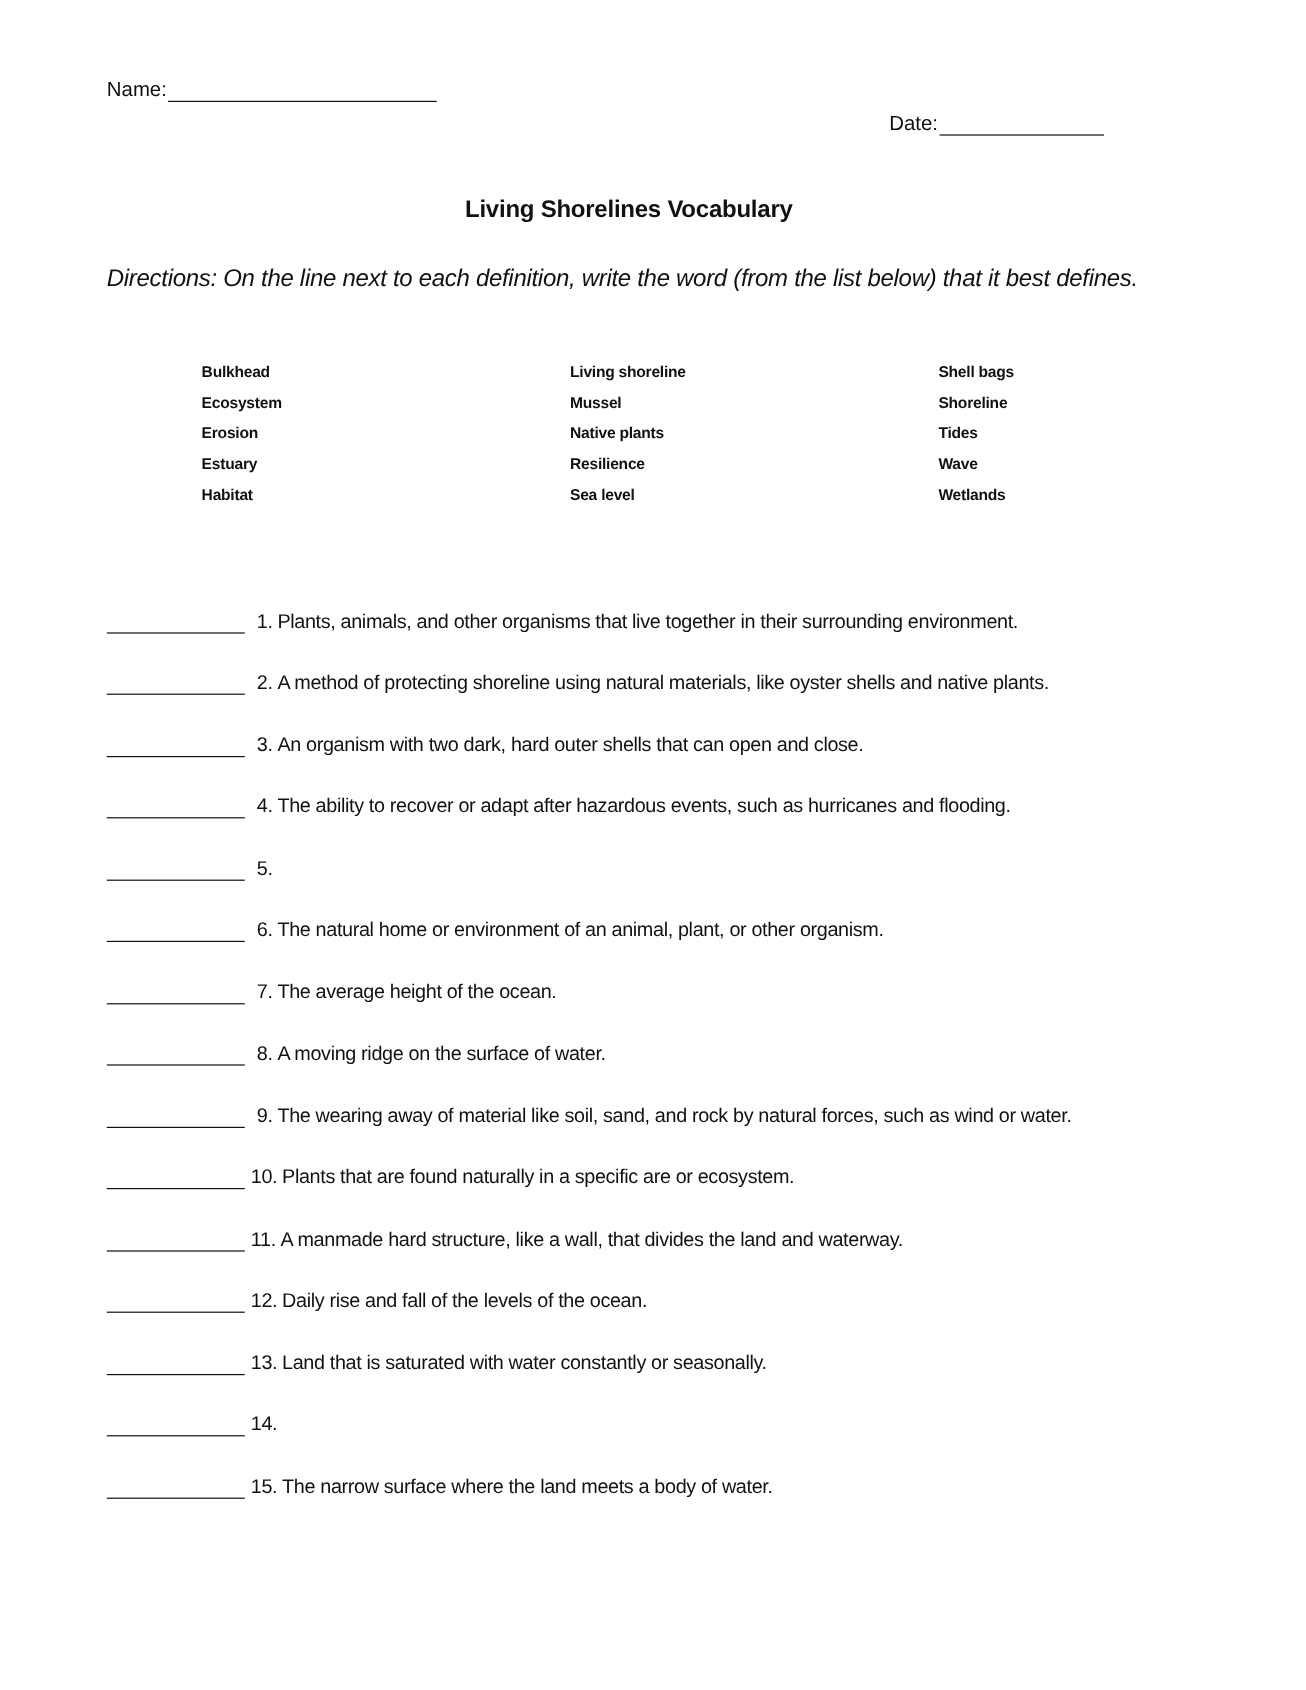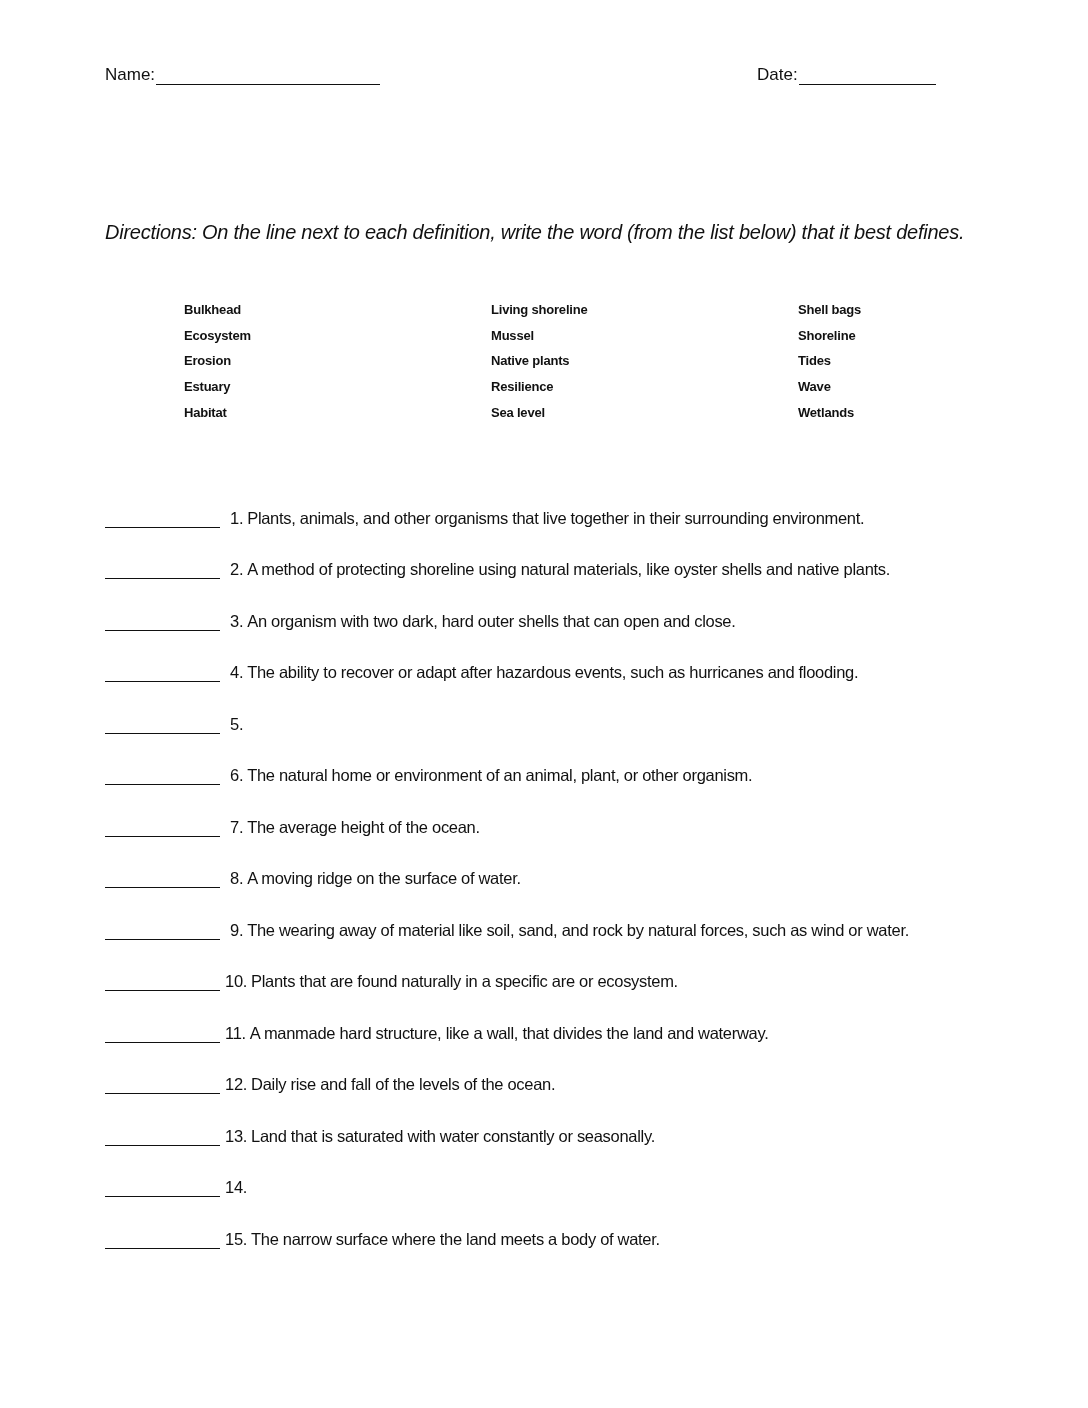--- a/index.html
+++ b/index.html
@@ -1,25 +1,25 @@
 <!DOCTYPE html>
 <html><head>
   <meta charset="utf-8">
   <style>
     html, body { margin: 0; padding: 0; background: #ffffff; }
     body {
       width: 1088px; height: 1408px; position: relative; overflow: hidden;
       font-family: "Liberation Sans", sans-serif; color: #111111;
     }
-    .page { position: absolute; left: 16px; top: 0; width: 952px; height: 1408px; border-radius: 17px; }
+    .page { position: absolute; left: 0; top: 0; width: 952px; height: 1408px; border-radius: 17px; }
     .hdr-field { position: absolute; top: 64px; font-size: 17px; display: flex; align-items: flex-end; }
     .hdr-field .line { display: inline-block; border-bottom: 1.5px solid #111; height: 20px; margin-left: 1px; }
     #name-field { left: 89px; }
     #name-field .line { width: 224px; }
-    #date-field { left: 741px; }
+    #date-field { left: 741px; margin-top: 28px; }
     #date-field .line { width: 137px; }
     .title {
       position: absolute; top: 164px; left: 0; width: 1048px; text-align: center;
       font-size: 20px; font-weight: bold; letter-spacing: -0.2px;
     }
     .directions {
       position: absolute; top: 221px; left: 89px; font-size: 20px; font-style: italic;
       letter-spacing: -0.25px;
     }
     .wordbank { position: absolute; top: 297px; left: 168px; width: 760px; }
@@ -48,20 +48,21 @@
   <div class="hdr-field" id="name-field">
     <span>Name:</span>
     <span class="line"></span>
   </div>
 
   <div class="hdr-field" id="date-field">
     <span>Date:</span>
     <span class="line"></span>
   </div>
 
+  <div class="title">Living Shorelines Vocabulary</div>
 
   <div class="directions">Directions: On the line next to each definition, write the word (from the list below) that it best defines.</div>
 
   <div class="wordbank">
     <div class="wb-col">
       <div class="wb-word">Bulkhead</div>
       <div class="wb-word">Ecosystem</div>
       <div class="wb-word">Erosion</div>
       <div class="wb-word">Estuary</div>
       <div class="wb-word">Habitat</div>

